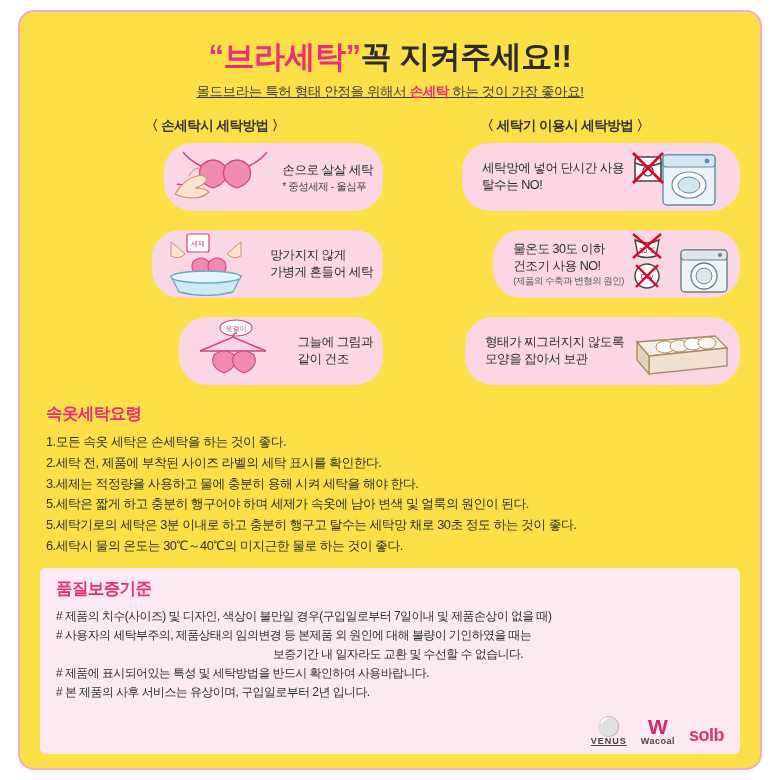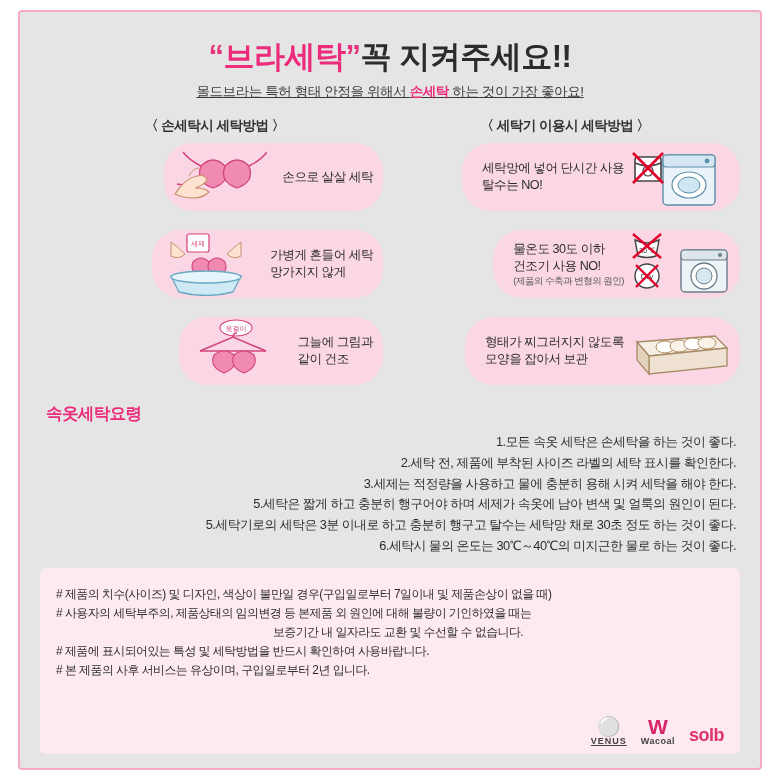--- a/index.html
+++ b/index.html
@@ -14,22 +14,22 @@
   .page {
     position: relative;
     width: 780px; height: 780px;
     background: #ffffff;
     padding: 10px 18px 10px 18px;
   }
   .card {
     position: relative;
     width: 100%; height: 100%;
     border: 2px solid #f4a9c4;
-    border-radius: 4px;
-    background: #e5e5e5;
+    border-radius: 16px;
+    background: #fde047;
     padding: 14px 20px 10px 20px;
   }
 
   
   .title-row {
     text-align: center;
     margin-top: 14px;
   }
   .title-main {
     font-size: 31px;
@@ -99,21 +99,21 @@
   .block-title {
     color: #ec2c7b;
     font-weight: bold;
     font-size: 16.5px;
     letter-spacing: -0.6px;
   }
   .howto {
     margin-top: 14px;
     padding: 4px 4px 0 6px;
   }
-  .howto ol { margin: 7px 0 0 0; padding: 0; list-style: none; text-align: right; }
+  .howto ol { margin: 7px 0 0 0; padding: 0; list-style: none; }
   .howto li {
     font-size: 12.8px;
     line-height: 1.62;
     color: #2d2d2d;
     letter-spacing: -0.5px;
   }
 
   .warranty {
     margin-top: 12px;
     background: #fde9f1;
@@ -179,20 +179,21 @@
               <path d="M32 20 q-12 -6 -18 -14" stroke="#d2437c" fill="none" stroke-width="1.4"></path>
               <path d="M80 20 q12 -6 18 -14" stroke="#d2437c" fill="none" stroke-width="1.4"></path>
               <path d="M30 36 q-14 4 -22 2" stroke="#d2437c" fill="none" stroke-width="1.4"></path>
 
               <path d="M6 48 q10 -16 22 -18 q8 -2 10 4 q-4 6 -12 8 q10 0 14 4 q-6 6 -16 6 q-10 0 -18 -4z" fill="#fde3cf" stroke="#c98f6e" stroke-width="1.2"></path>
               <path d="M20 30 q4 -8 10 -8" stroke="#c98f6e" fill="none" stroke-width="1"></path>
             </svg>
           </div>
           <div class="txt">
             <div>손으로 살살 세탁</div>
+            <div class="sub">* 중성세제 - 울심푸</div>
           </div>
         </div>
 
         <div class="pill left textleft">
           <div class="art">
             <svg width="98" height="64" viewBox="0 0 98 64">
 
               <rect x="30" y="2" width="22" height="18" rx="2" fill="#fff" stroke="#d2437c" stroke-width="1.2"></rect>
               <text x="41" y="14" font-size="7" text-anchor="middle" fill="#d2437c" font-family="Liberation Sans, sans-serif">세제</text>
 
@@ -200,22 +201,22 @@
               <path d="M84 10 q-8 6 -14 12 q6 6 14 2z" fill="#fde3cf" stroke="#c98f6e" stroke-width="1"></path>
 
               <path d="M36 30 q8 -8 16 0 q4 10 -8 14 q-12 -4 -8 -14z" fill="#f08ab0" stroke="#d2437c" stroke-width="1.1"></path>
               <path d="M52 30 q8 -8 16 0 q4 10 -8 14 q-12 -4 -8 -14z" fill="#f08ab0" stroke="#d2437c" stroke-width="1.1"></path>
 
               <path d="M14 44 q34 10 70 0 l-8 16 q-27 7 -54 0z" fill="#cfe9f5" stroke="#6aa9c4" stroke-width="1.3"></path>
               <ellipse cx="49" cy="45" rx="35" ry="6" fill="#e6f4fb" stroke="#6aa9c4" stroke-width="1.3"></ellipse>
             </svg>
           </div>
           <div class="txt">
+            <div>망가지지 않게</div>
             <div>가병게 흔들어 세탁</div>
-            <div>망가지지 않게</div>
           </div>
         </div>
 
         <div class="pill left textleft">
           <div class="art">
             <svg width="98" height="64" viewBox="0 0 98 64">
 
               <ellipse cx="52" cy="9" rx="16" ry="8" fill="#fff" stroke="#d2437c" stroke-width="1.1"></ellipse>
               <text x="52" y="12" font-size="7" text-anchor="middle" fill="#d2437c" font-family="Liberation Sans, sans-serif">옷걸이</text>
 
@@ -315,20 +316,21 @@
         <li>1.모든 속옷 세탁은 손세탁을 하는 것이 좋다.</li>
         <li>2.세탁 전, 제품에 부착된 사이즈 라벨의 세탁 표시를 확인한다.</li>
         <li>3.세제는 적정량을 사용하고 물에 충분히 용해 시켜 세탁을 해야 한다.</li>
         <li>5.세탁은 짧게 하고 충분히 행구어야 하며 세제가 속옷에 남아 변색 및 얼룩의 원인이 된다.</li>
         <li>5.세탁기로의 세탁은 3분 이내로 하고 충분히 행구고 탈수는 세탁망 채로 30초 정도 하는 것이 좋다.</li>
         <li>6.세탁시 물의 온도는 30℃～40℃의 미지근한 물로 하는 것이 좋다.</li>
       </ol>
     </div>
 
     <div class="warranty">
+      <div class="block-title">품질보증기준</div>
       <ul>
         <li># 제품의 치수(사이즈) 및 디자인, 색상이 불만일 경우(구입일로부터 7일이내 및 제품손상이 없을 때)</li>
         <li>
           <span># 사용자의 세탁부주의, 제품상태의 임의변경 등 본제품 외 원인에 대해 불량이 기인하였을 때는</span>
           <span class="indent">보증기간 내 일자라도 교환 및 수선할 수 없습니다.</span>
         </li>
         <li># 제품에 표시되어있는 특성 및 세탁방법을 반드시 확인하여 사용바랍니다.</li>
         <li># 본 제품의 사후 서비스는 유상이며, 구입일로부터 2년 입니다.</li>
       </ul>
 

